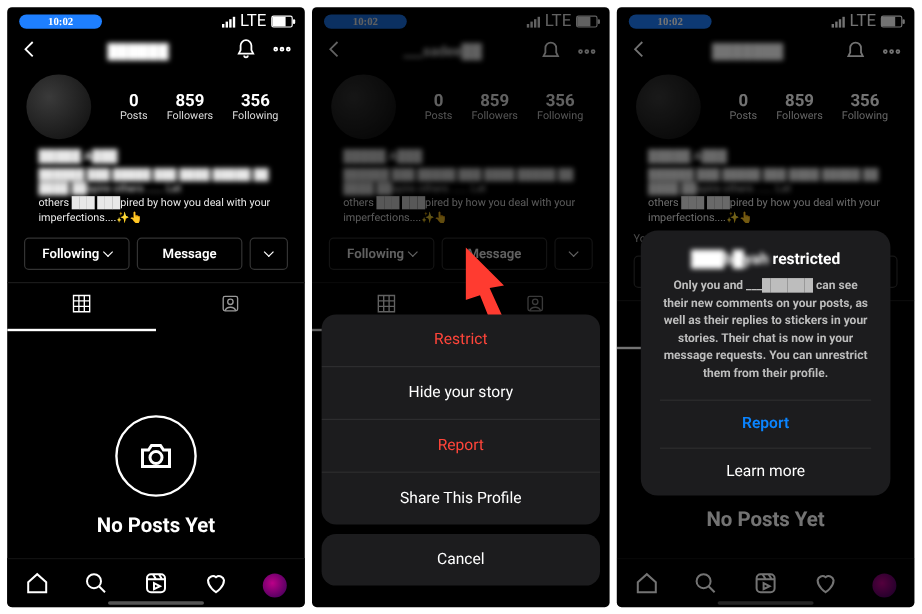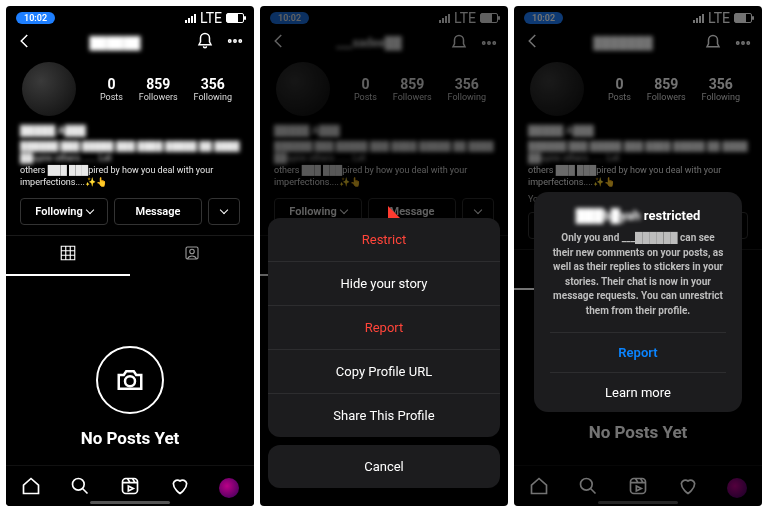--- a/index.html
+++ b/index.html
@@ -3,42 +3,42 @@
 <meta charset="utf-8">
 <style>
   html,body{margin:0;padding:0;background:#fff;font-family:-apple-system,BlinkMacSystemFont,"Segoe UI",Roboto,Helvetica,Arial,sans-serif;}
   .stage{width:768px;height:512px;background:#fff;position:relative;padding:6px;box-sizing:border-box;}
   .row{display:flex;gap:6px;width:100%;height:100%;}
   .phone{flex:1;background:#000;color:#fff;position:relative;overflow:hidden;border-radius:4px;}
   .dim .dimmable{opacity:.38;}
   .dim2 .dimmable{opacity:.45;}
   
   .status{display:flex;justify-content:space-between;align-items:center;padding:4px 10px 2px;font-size:10px;}
-  .status .time{background:#1e7fff;color:#fff;border-radius:9px;padding:1px 8px;font-weight:600;font-size:9px;}
+  .status .time{background:#1e7fff;color:#fff;border-radius:9px;padding:1px 24px;font-weight:600;font-size:9px;font-family:Liberation Serif, serif;}
   .status .right{display:flex;align-items:center;gap:4px;font-size:14px;}
   .sig{display:inline-flex;align-items:flex-end;gap:1px;}
   .sig i{width:2px;background:#fff;display:inline-block;}
   .sig i:nth-child(1){height:3px}.sig i:nth-child(2){height:5px}.sig i:nth-child(3){height:7px}.sig i:nth-child(4){height:9px}
   .batt{width:16px;height:8px;border:1px solid #fff;border-radius:2px;position:relative;}
   .batt::after{content:"";position:absolute;right:-3px;top:2px;width:2px;height:4px;background:#fff;border-radius:1px;}
   .batt i{display:block;height:100%;width:70%;background:#fff;}
   
   .hdr{display:flex;align-items:center;justify-content:space-between;padding:4px 10px 6px;}
   .hdr .uname{font-weight:600;font-size:12px;filter:blur(2px);}
   .hdr-right{display:flex;align-items:center;gap:12px;}
   .hdr svg{width:18px;height:18px;stroke:#fff;fill:none;stroke-width:2;}
   
   .prof{display:flex;align-items:center;padding:0 14px;gap:14px;}
   .avatar-ring{width:58px;height:58px;border-radius:50%;display:flex;align-items:center;justify-content:center;}
   .avatar{width:54px;height:54px;border-radius:50%;background:radial-gradient(circle at 35% 35%,#3a3a3a,#0c0c0c);}
   .stats{flex:1;display:flex;justify-content:space-around;text-align:center;}
   .stat .n{font-weight:700;font-size:14px;}
   .stat .l{font-size:9px;color:#ddd;}
   
-  .bio{padding:6px 14px 6px;font-size:9px;line-height:1.35;color:#e8e8e8;}
+  .bio{padding:6px 14px 6px;font-size:9px;line-height:1.35;color:#e8e8e8;margin-left:12px;}
   .bio .name{font-weight:700;filter:blur(2px);display:inline-block;margin-bottom:2px;font-size:10px;}
   .bio .bl{filter:blur(2px);}
   .restricted-note{font-size:9px;color:#aaa;padding:0 14px 4px;}
   .restricted-note b{color:#fff;font-weight:600;}
   
   .actions{display:flex;gap:6px;padding:4px 14px 10px;}
   .actions .btn{flex:1;border:1px solid #333;border-radius:4px;text-align:center;font-size:11px;font-weight:600;padding:6px 0;background:#000;}
   .actions .btn.small{flex:0 0 30px;}
   .chev{display:inline-block;border:solid #fff;border-width:0 1.5px 1.5px 0;padding:2.5px;transform:rotate(45deg);margin-left:4px;vertical-align:2px;}
   
@@ -269,21 +269,20 @@
         <svg viewBox="0 0 60 80">
             <polygon points="0,0 32,32 20,34 40,78 28,80 12,40 0,44" fill="#ff3b30"></polygon>
           </svg>
       </div>
 
       <div class="sheet">
         <div class="grp">
           <div class="opt danger">Restrict</div>
           <div class="opt">Hide your story</div>
           <div class="opt danger">Report</div>
-          <div class="opt">Copy Profile URL</div>
           <div class="opt">Share This Profile</div>
         </div>
         <div class="grp">
           <div class="opt">Cancel</div>
         </div>
       </div>
     </div>
 
     <div class="phone dim2">
       <div class="dimmable">

